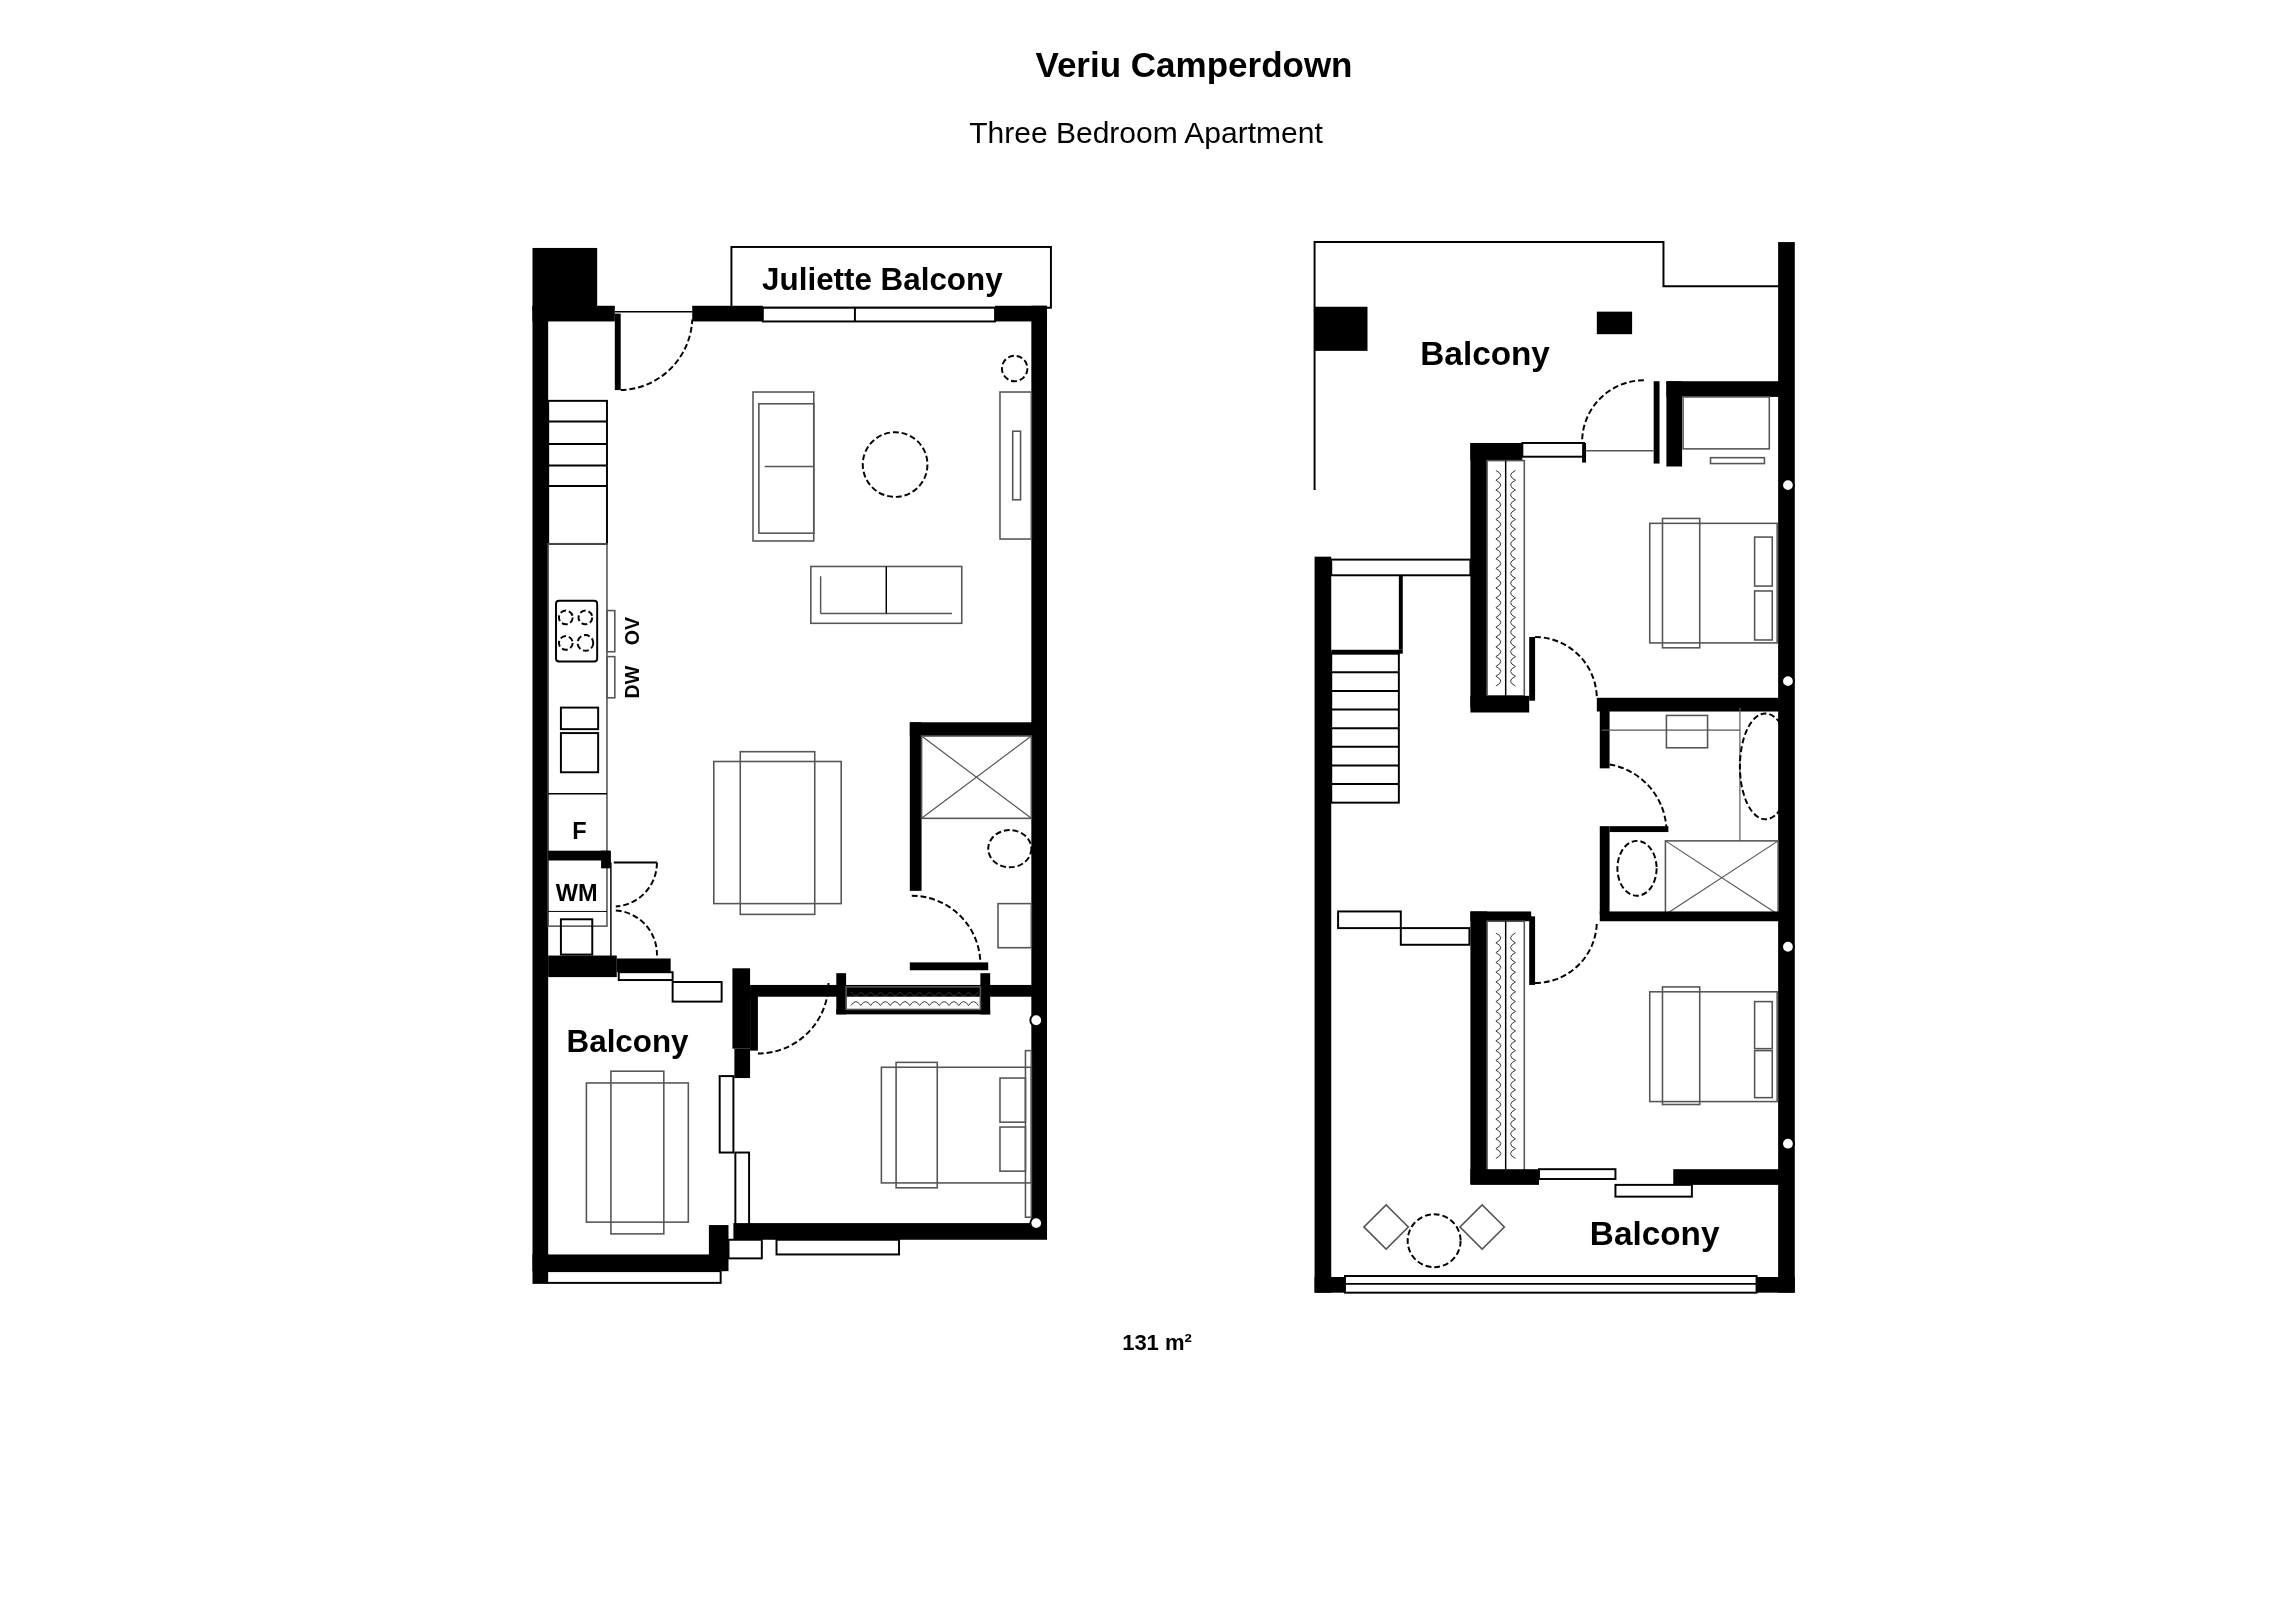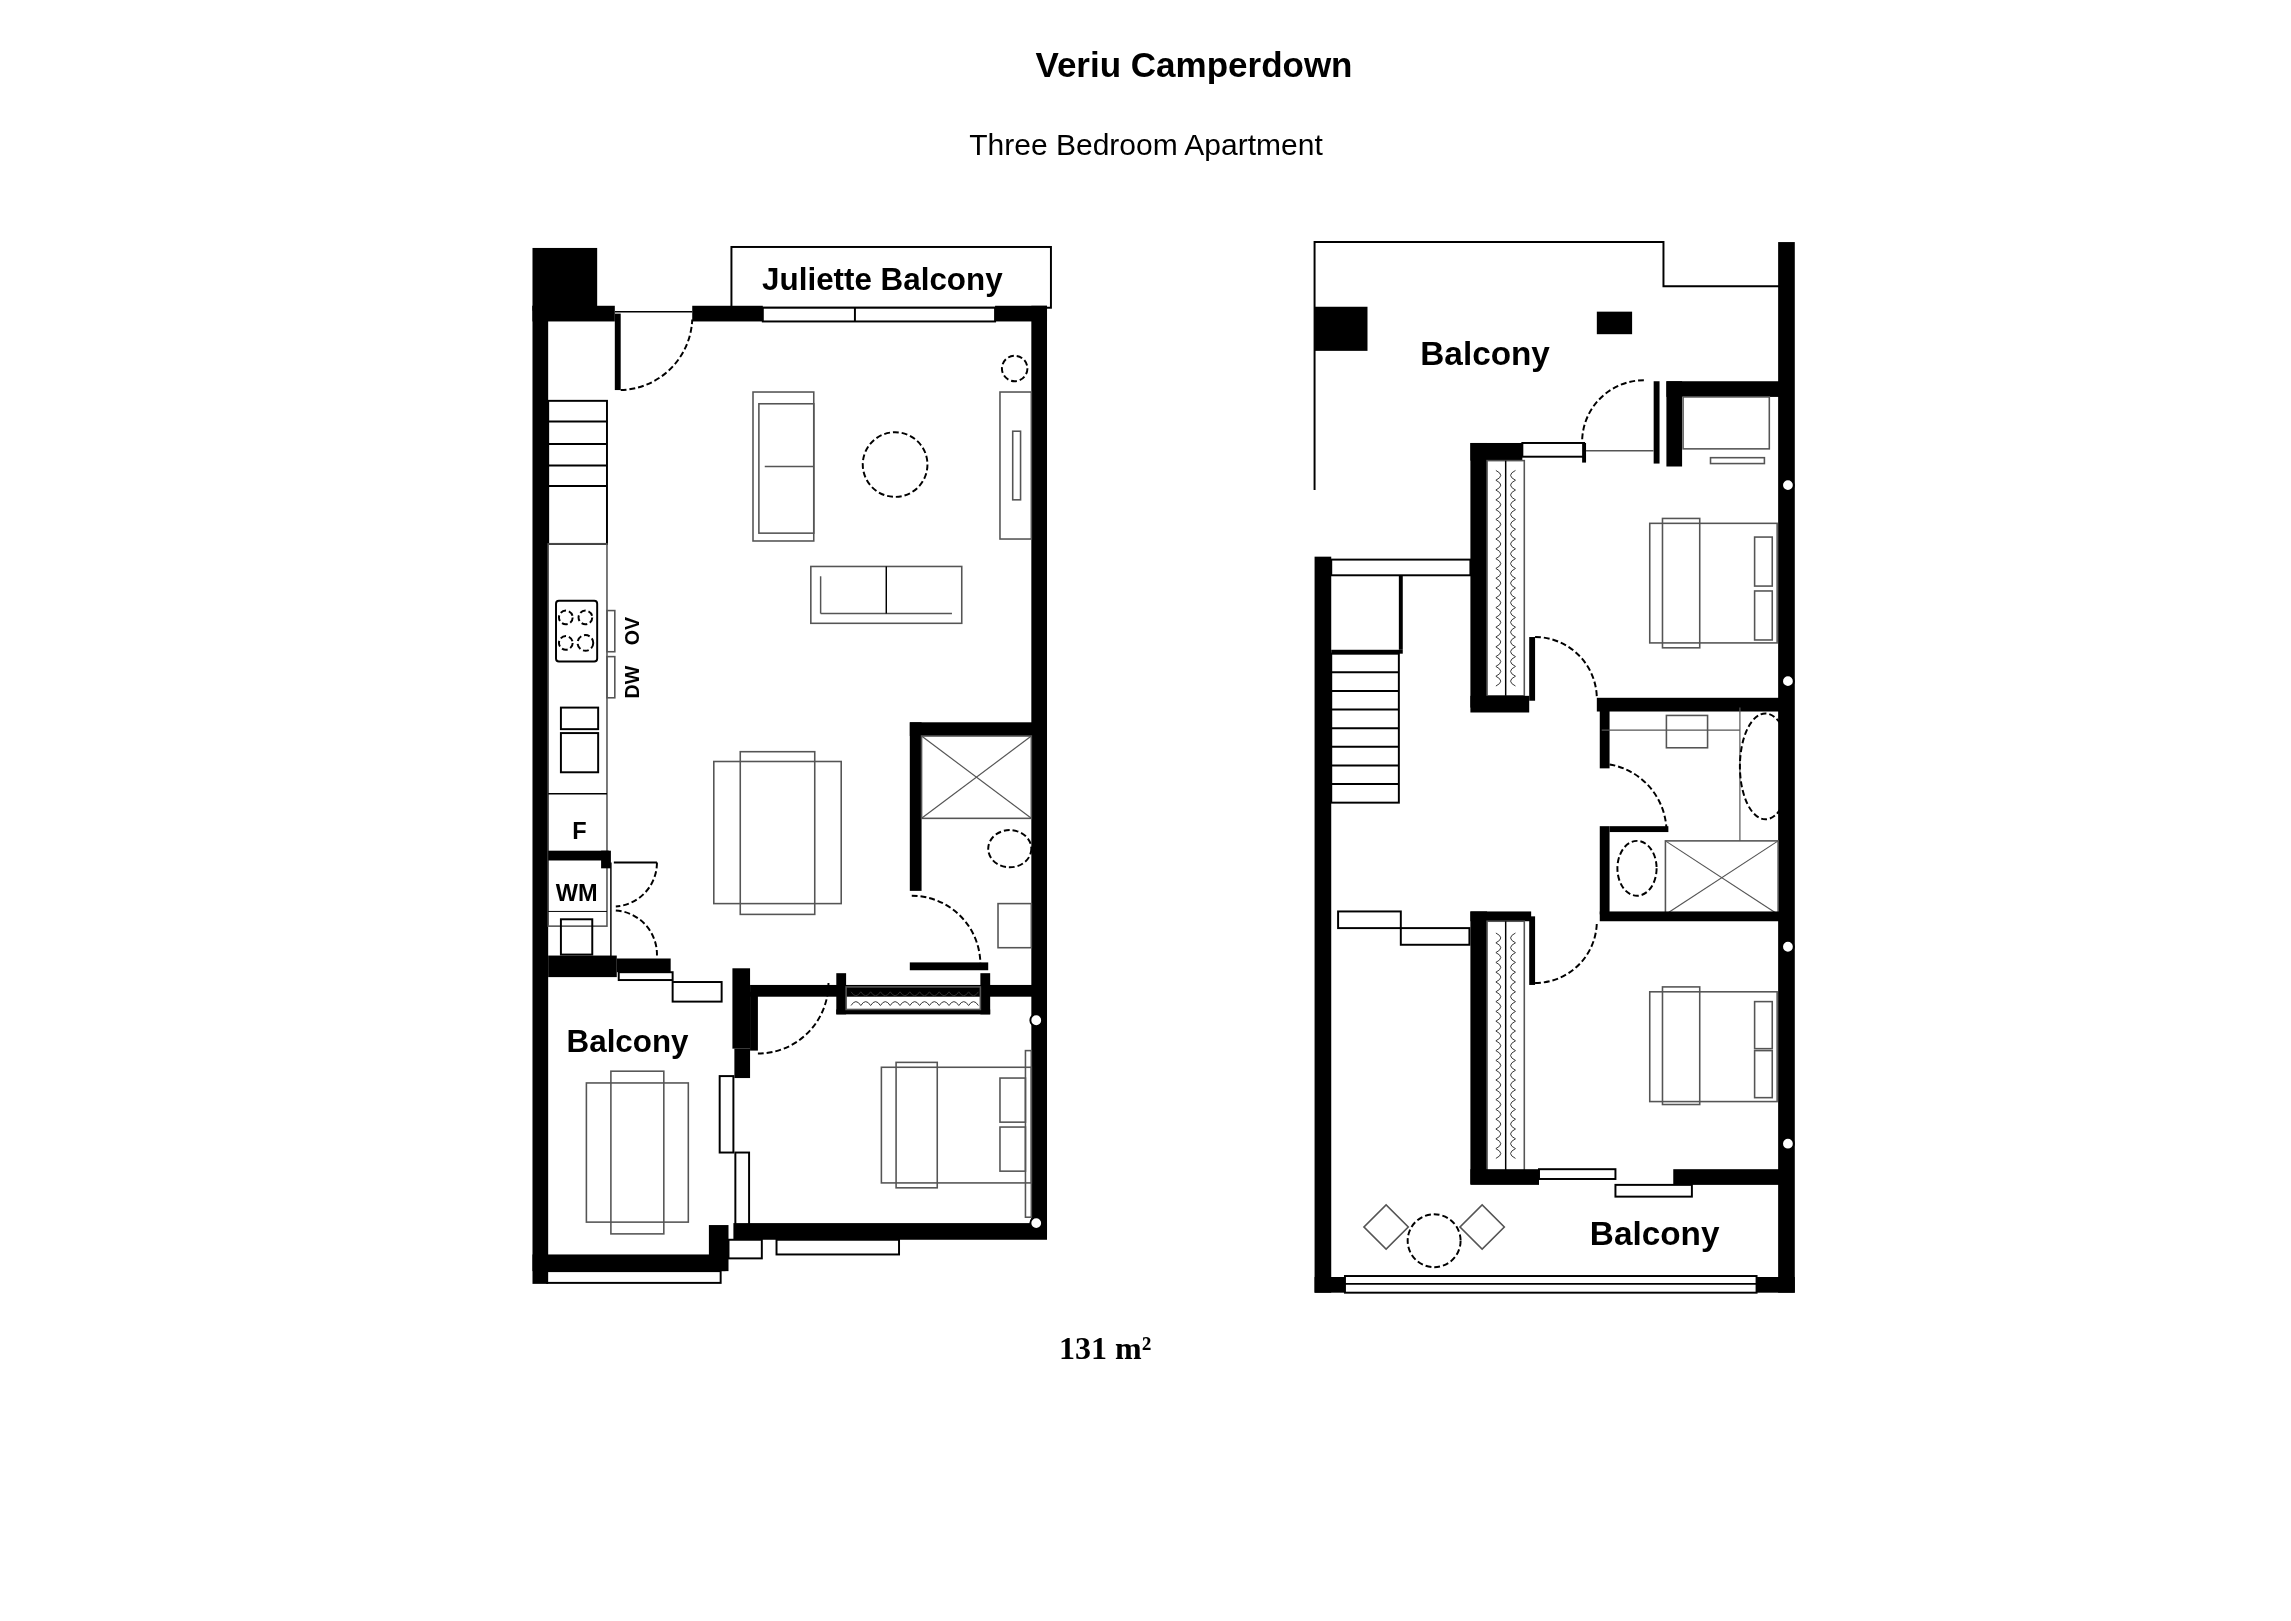--- a/index.html
+++ b/index.html
@@ -1,19 +1,19 @@
 <!DOCTYPE html>
 <html><head>
 <meta charset="utf-8">
 <style>
   html, body { margin: 0; padding: 0; background: #ffffff; }
   body { width: 2292px; height: 1621px; position: relative; overflow: hidden; font-family: "Liberation Sans", "DejaVu Sans", sans-serif; color: #000; }
   .title { position: absolute; left: 0; width: 2292px; top: 45px; text-align: center; font-size: 35px; font-weight: bold; margin-left: 48px; }
-  .subtitle { position: absolute; left: 0; width: 2292px; top: 128px; text-align: center; font-size: 30px; }
-  .area { position: absolute; left: 1059px; width: 196px; top: 1330px; font-size: 32px; font-weight: bold; font-family: Liberation Serif, serif; }
+  .subtitle { position: absolute; left: 0; width: 2292px; top: 116px; text-align: center; font-size: 30px; }
+  .area { position: absolute; left: 1059px; width: 196px; top: 1330px; text-align: center; font-size: 22px; font-weight: bold; }
   .disclaimer { position: absolute; left: 0; width: 2292px; top: 1447px; text-align: center; font-size: 28px; font-weight: bold; line-height: 37px; }
   .disclaimer div { white-space: nowrap; }
   svg.plan { position: absolute; left: 0; top: 0; }
   .lbl { font-family: "Liberation Sans", "DejaVu Sans", sans-serif; font-weight: bold; fill: #000; }
   .f { fill: none; stroke: #000; stroke-width: 2; }
   .fl { fill: none; stroke: #555; stroke-width: 1.6; }
   .d { fill: none; stroke: #000; stroke-width: 2; stroke-dasharray: 6 3; }
   .w { fill: #000; }
   .win { fill: #fff; stroke: #000; stroke-width: 2; }
 </style>

